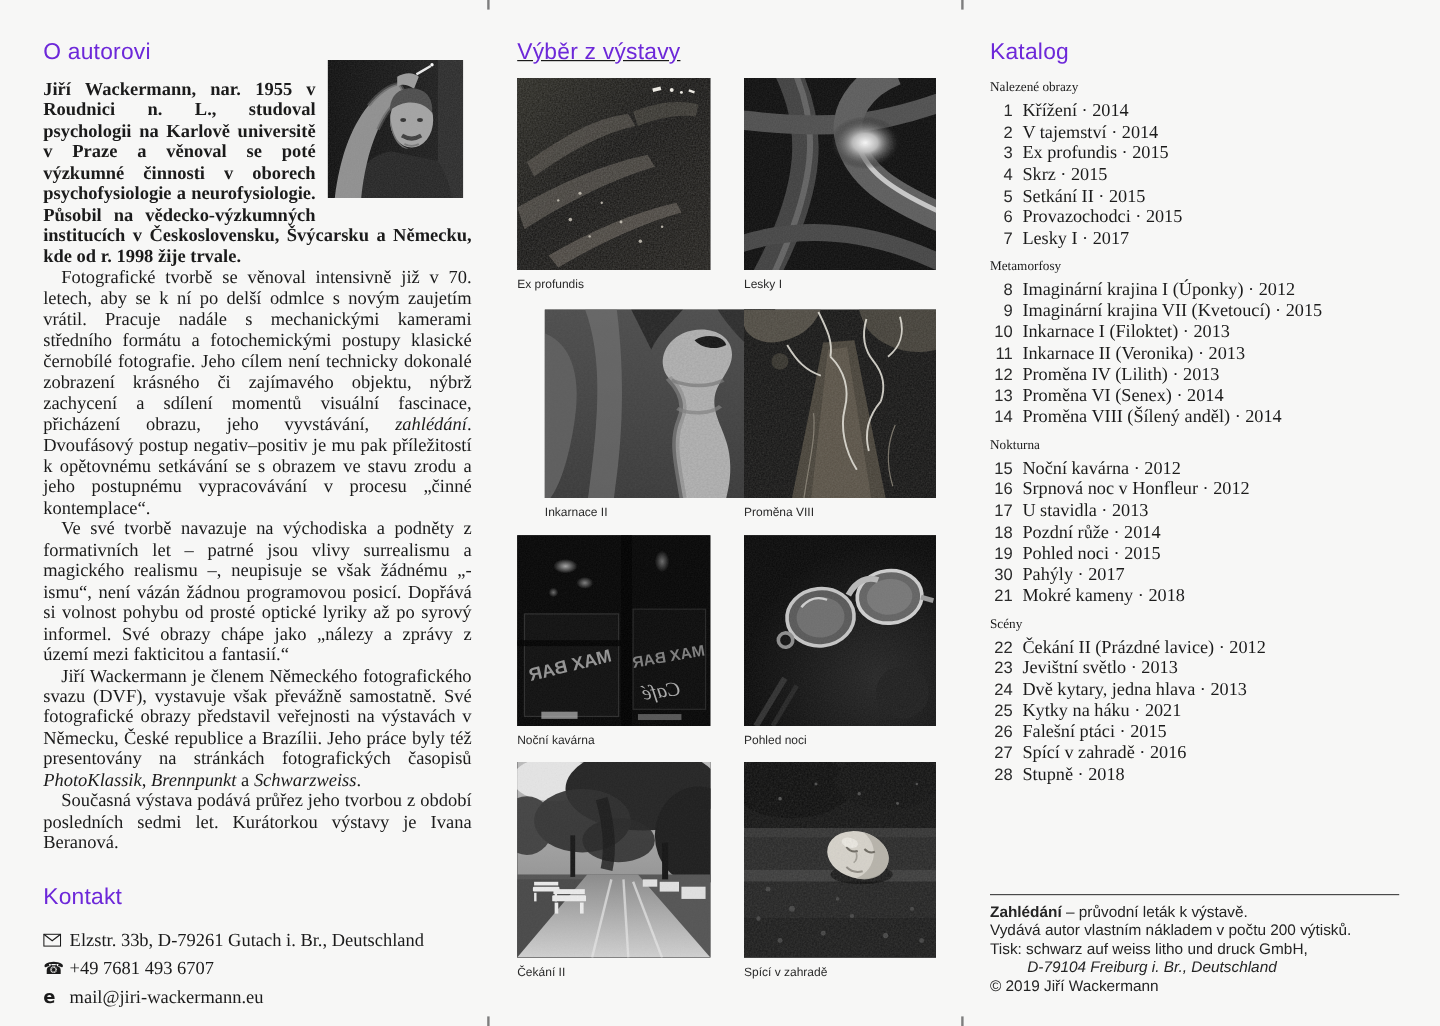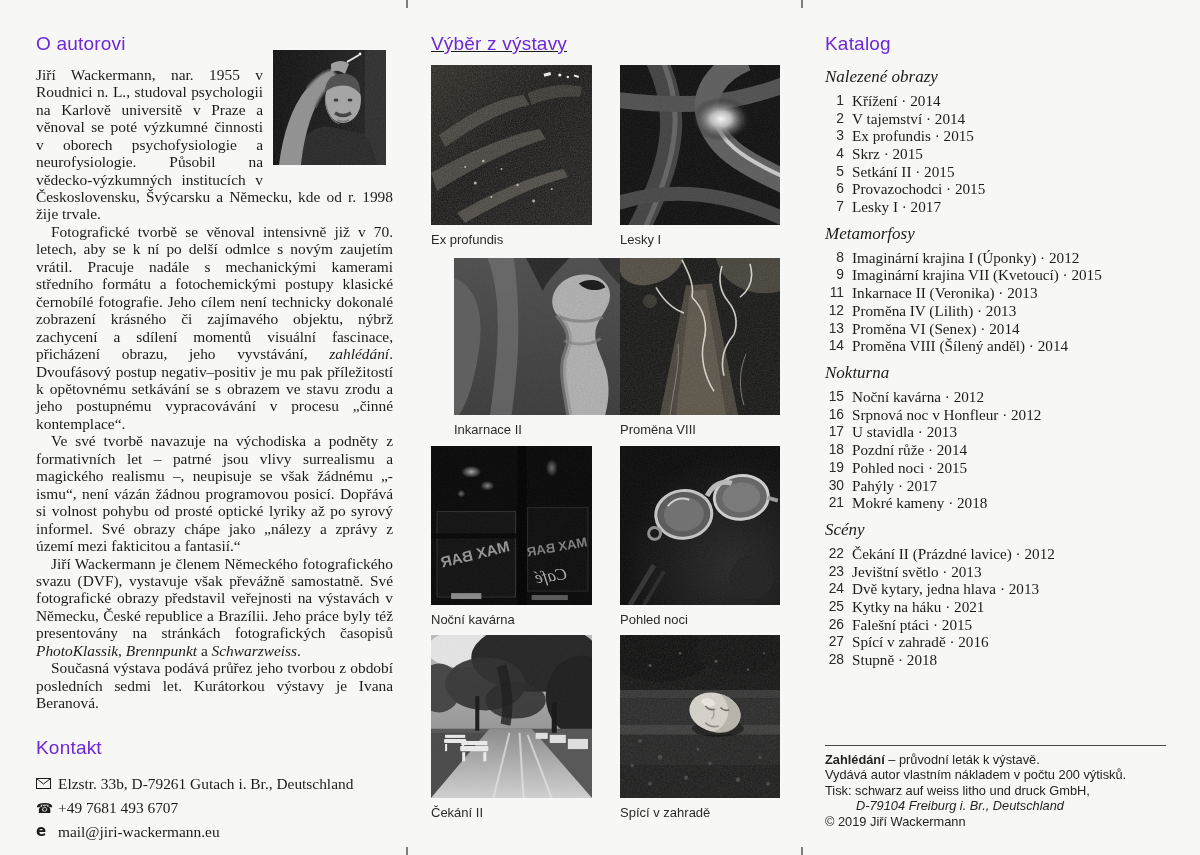--- a/index.html
+++ b/index.html
@@ -5,40 +5,40 @@
   html,body{margin:0;padding:0;}
   .page{position:relative;width:1200px;height:855px;background:#f7f7f6;color:#1b1b1b;
         font-family:"Liberation Serif",serif;overflow:hidden;}
   .col{position:absolute;}
   .h1{font-family:"Liberation Sans",sans-serif;font-weight:400;font-size:19px;line-height:1.15;
       color:#6d28d9;margin:0;letter-spacing:.2px;}
   
   .about-col{left:36px;top:33px;width:357px;}
   .about-text{margin-top:11px;font-size:15.4px;line-height:17.45px;text-align:justify;}
   .about-text p{margin:0;text-indent:15px;}
-  .about-text p.first{text-indent:0;}
+  .about-text p.first{text-indent:0;font-weight:bold;}
   .em{font-style:italic;}
   .portrait{float:right;width:113px;height:115px;margin:-16px 7px 6px 10px;}
   .portrait svg{display:block;width:100%;height:100%;}
   
   .contact-col{left:36px;top:737px;width:370px;}
   .contact-rows{margin-top:13px;font-size:15.4px;}
   .c-row{display:flex;align-items:center;height:24px;}
   .c-ico{width:22px;flex:none;display:flex;align-items:center;}
   .glyph{font-family:"DejaVu Sans",sans-serif;font-size:14px;line-height:1;}
   .e-glyph{font-family:"DejaVu Sans",sans-serif;font-weight:bold;font-size:15px;line-height:1;}
   
   .gallery-col{left:431px;top:33px;width:352px;height:800px;text-decoration:underline;}
   .ph{position:absolute;margin:0;}
   .ph-img{background:#111;}
   .ph-img svg{display:block;width:100%;height:100%;}
-  .ph-cap{font-family:"Liberation Sans",sans-serif;font-size:13px;color:#2a2a2a;margin-top:7px;}
+  .ph-cap{font-family:"Liberation Sans",sans-serif;font-size:10px;color:#2a2a2a;margin-top:7px;}
   
   .catalog-col{left:825px;top:33px;width:346px;}
-  .cat-sec{font-style:italic;font-size:17px;margin:8px 0 5px;}
+  .cat-sec{font-size:11px;margin:8px 0 5px;}
   .cat-sec.firstsec{margin-top:12px;}
   .cat-item{display:flex;line-height:17.7px;}
   .cat-num{width:19px;flex:none;text-align:right;font-family:"Liberation Sans",sans-serif;
            font-size:13.8px;line-height:17.7px;color:#2a2a2a;}
   .cat-text{margin-left:8px;font-size:15.2px;}
   
   .colophon{position:absolute;left:825px;top:745px;width:341px;border-top:1px solid #4a4a4a;
             padding-top:6px;font-family:"Liberation Sans",sans-serif;font-size:12.8px;
             line-height:15.4px;color:#242424;}
   .colophon div{margin:0;}
@@ -474,20 +474,24 @@
     <div class="cat-sec">Metamorfosy</div>
     <div class="cat-item">
         <span class="cat-num">8</span>
         <span class="cat-text">Imaginární krajina I (Úponky) · 2012</span>
       </div>
     <div class="cat-item">
         <span class="cat-num">9</span>
         <span class="cat-text">Imaginární krajina VII (Kvetoucí) · 2015</span>
       </div>
     <div class="cat-item">
+        <span class="cat-num">10</span>
+        <span class="cat-text">Inkarnace I (Filoktet) · 2013</span>
+      </div>
+    <div class="cat-item">
         <span class="cat-num">11</span>
         <span class="cat-text">Inkarnace II (Veronika) · 2013</span>
       </div>
     <div class="cat-item">
         <span class="cat-num">12</span>
         <span class="cat-text">Proměna IV (Lilith) · 2013</span>
       </div>
     <div class="cat-item">
         <span class="cat-num">13</span>
         <span class="cat-text">Proměna VI (Senex) · 2014</span>

